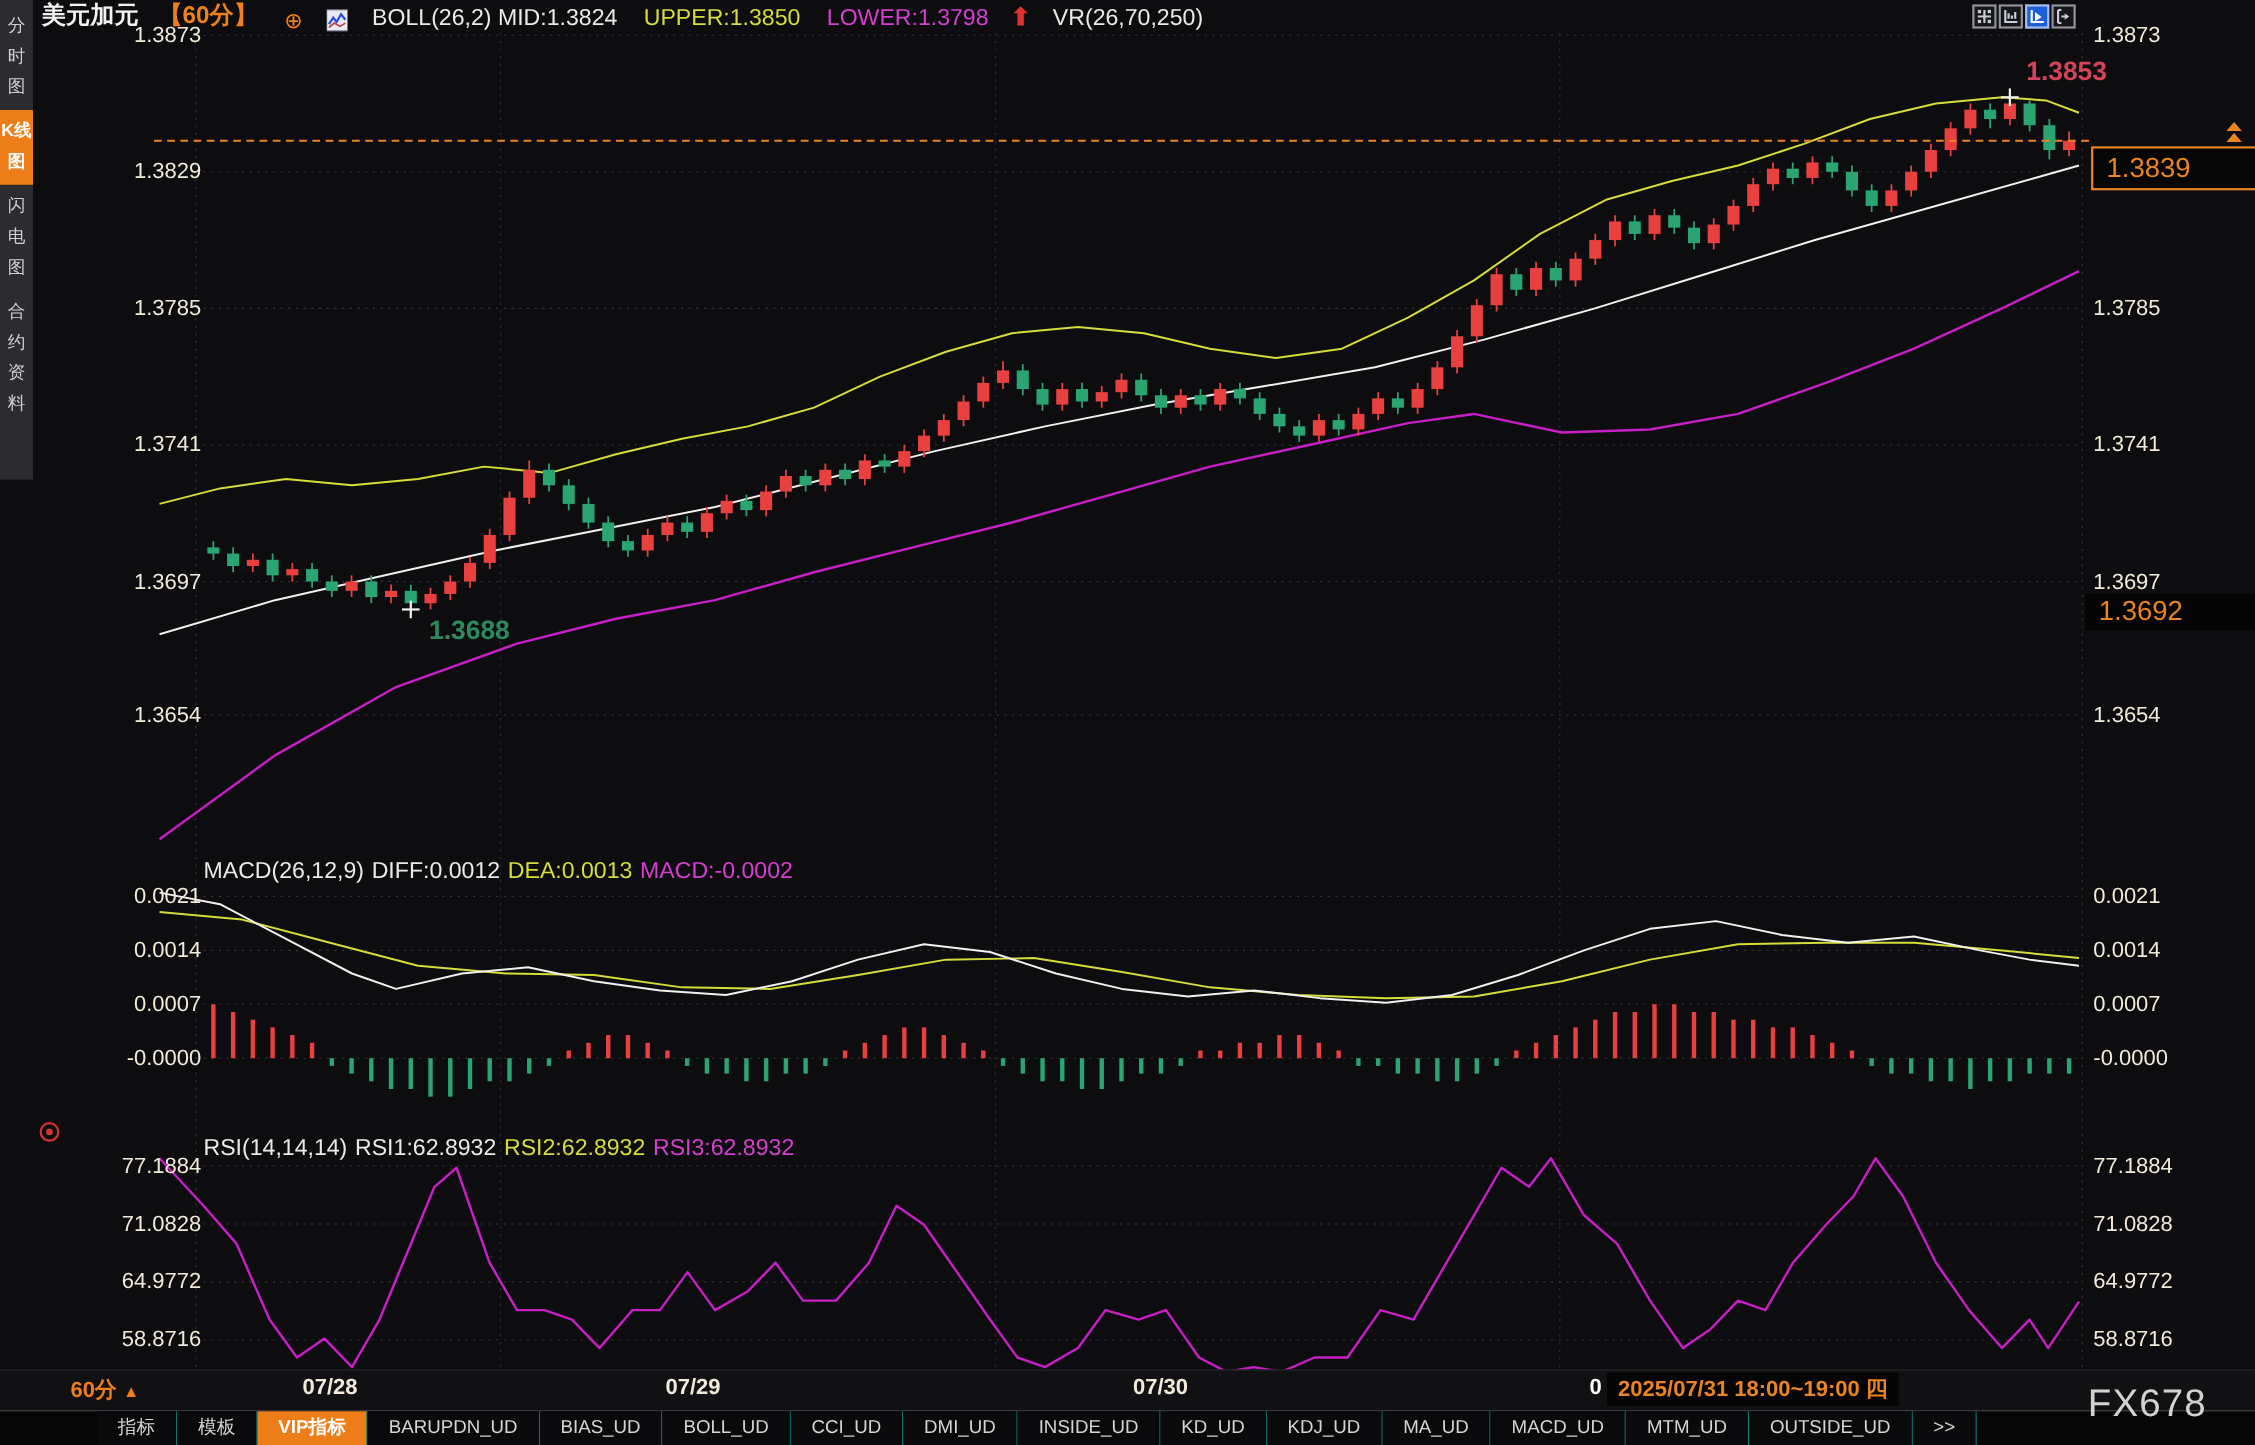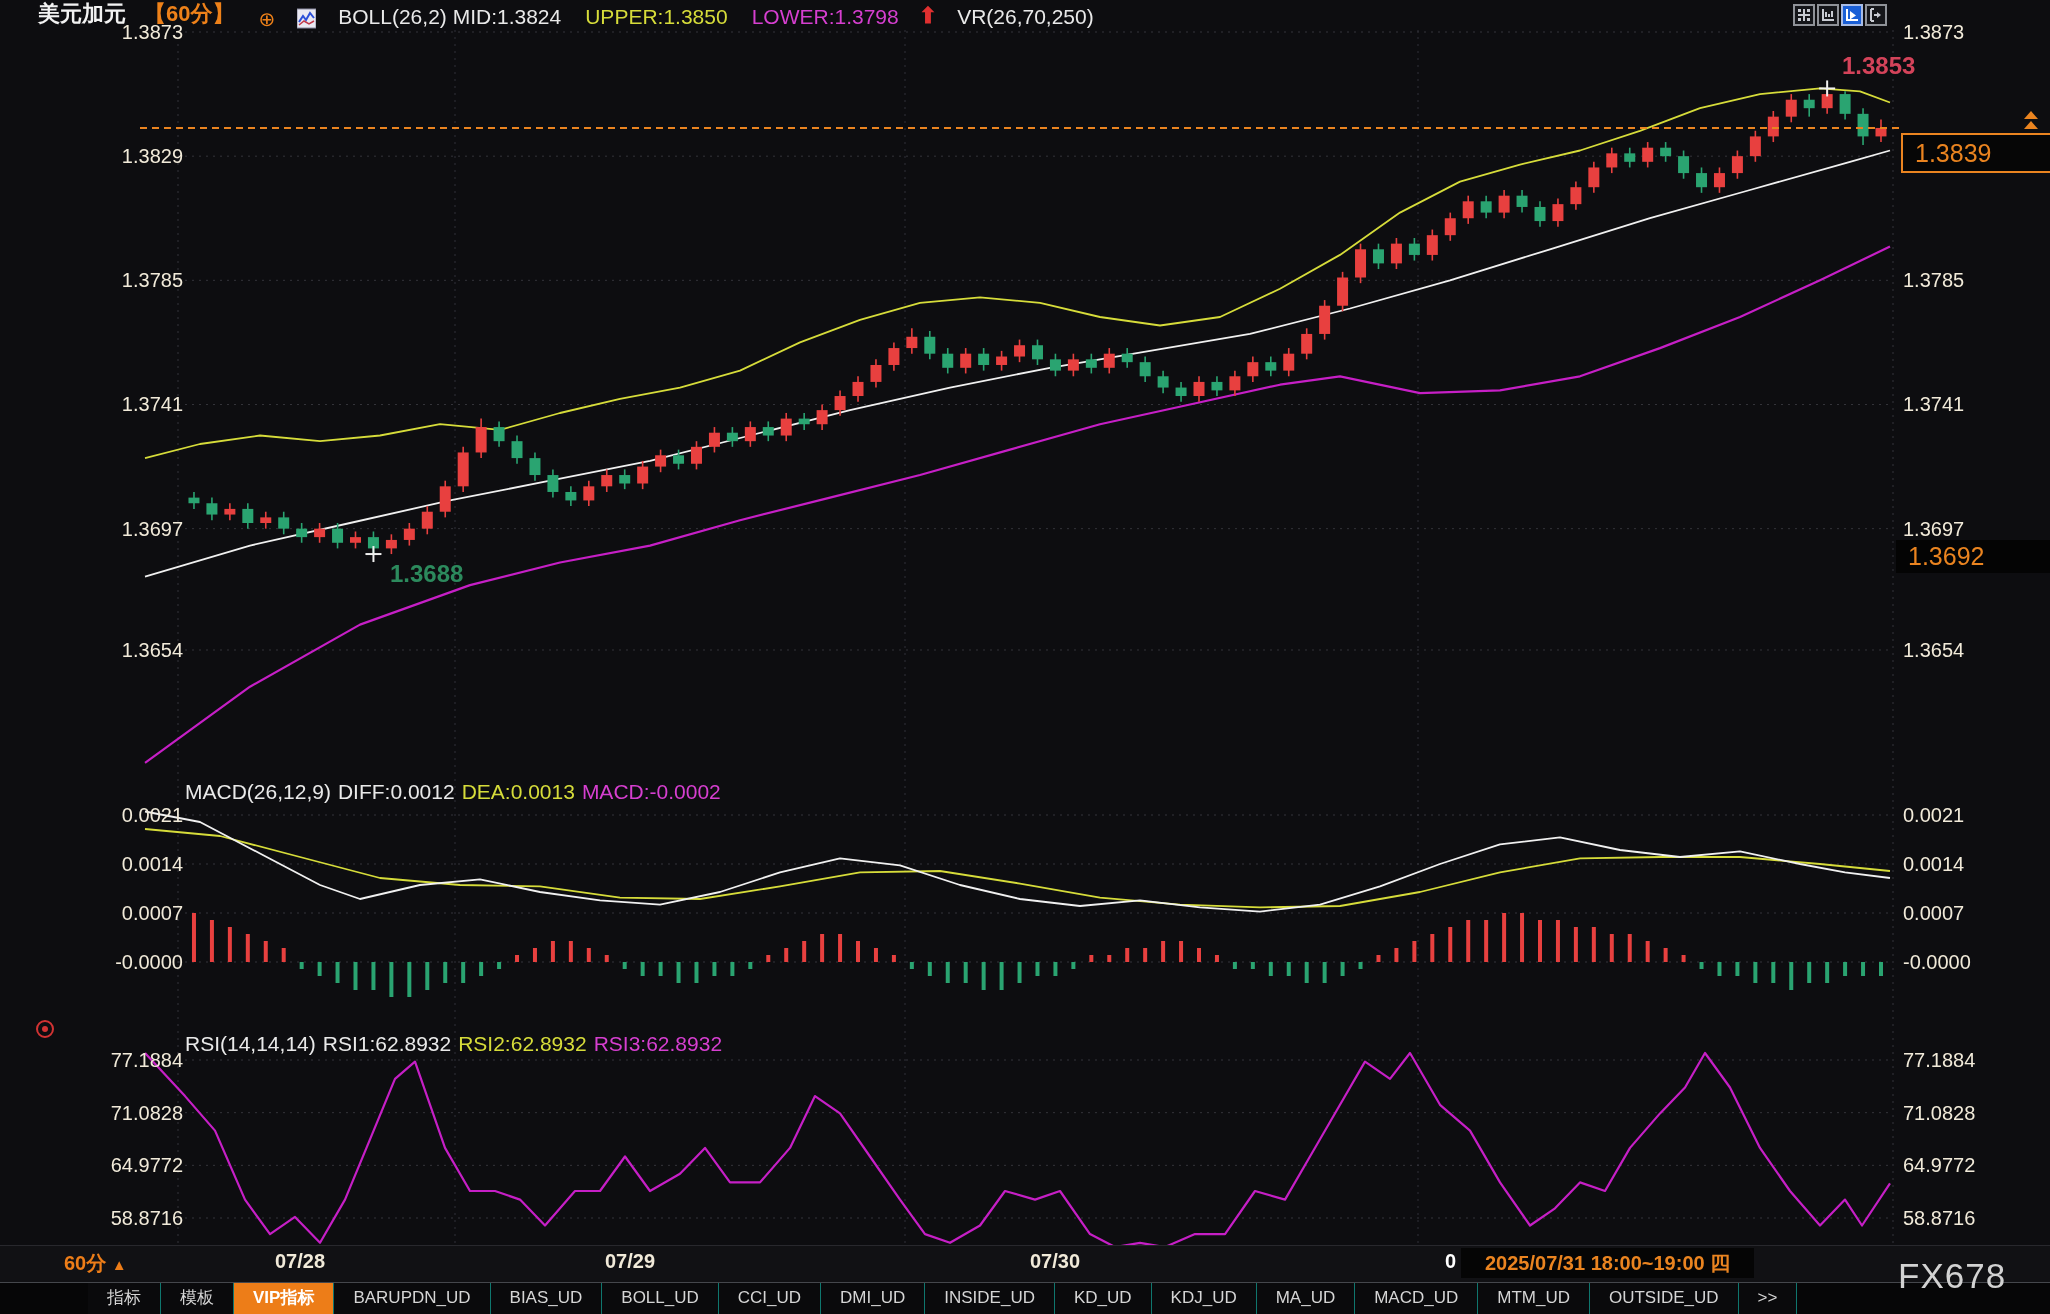--- a/index.html
+++ b/index.html
@@ -45,21 +45,21 @@
   #target-icon{position:absolute;left:36px;top:1020px;width:18px;height:18px;border:2px solid #d23333;
                border-radius:50%;box-sizing:border-box;display:flex;align-items:center;justify-content:center;}
   #target-icon i{width:6px;height:6px;background:#d23333;border-radius:50%;}
   
   #time-row{position:absolute;left:0;top:1245px;width:2050px;height:37px;background:#111114;border-top:1px solid #28282d;}
   #period-badge{position:absolute;left:64px;top:1250px;color:#ed7d18;font-size:20px;font-weight:700;cursor:pointer;}
   #period-badge .tri{font-size:15px;}
   .date-label{position:absolute;top:1250px;width:100px;text-align:center;font-size:20px;font-weight:700;color:#f1ead9;}
   #bar-index{position:absolute;left:1445px;top:1250px;color:#fff;font-size:20px;font-weight:700;}
   #cur-box{position:absolute;left:1461px;top:1248px;height:30px;line-height:30px;background:#050505;
-           color:#ea8420;font-size:20px;font-weight:700;padding:0 24px;white-space:nowrap;}
+           color:#ea8420;font-size:20px;font-weight:700;padding:0 10px;white-space:nowrap;}
   
   #tabbar{position:absolute;left:0;top:1282px;width:2050px;height:32px;background:#060607;
           border-top:1px solid #45474c;display:flex;box-sizing:border-box;}
   #tabbar .spacer{width:88px;}
   .tab{height:31px;line-height:30px;padding:0 19px;color:#d5d5d5;font-size:17px;background:#0a0a0c;
        border-right:1px solid #0f766e;white-space:nowrap;cursor:pointer;}
   .tab.active{background:#ed7d18;color:#fff;font-weight:700;}
   #watermark{position:absolute;left:1898px;top:1256px;font-size:35px;color:#d2d2d2;letter-spacing:1px;}
 </style>
 </head>
@@ -378,20 +378,26 @@
       <rect x="1807.2034999999998" y="962" width="4" height="21" fill="#2aa471"></rect>
       <rect x="1825.1505" y="962" width="4" height="21" fill="#2aa471"></rect>
       <rect x="1843.0974999999999" y="962" width="4" height="14" fill="#2aa471"></rect>
       <rect x="1861.0445" y="962" width="4" height="14" fill="#2aa471"></rect>
       <rect x="1878.9914999999999" y="962" width="4" height="14" fill="#2aa471"></rect>
       <polyline points="145.0,829.0 220.0,836.0 300.0,857.0 380.0,878.0 460.0,885.0 540.0,886.4 620.0,897.6 700.0,899.0 780.0,886.4 860.0,872.4 940.0,871.0 1020.0,883.6 1100.0,897.6 1180.0,904.6 1260.0,907.4 1340.0,906.0 1420.0,892.0 1500.0,872.4 1580.0,858.4 1660.0,857.0 1740.0,857.0 1820.0,864.0 1890.0,871.0" fill="none" stroke="#d6dc3a" stroke-width="1.8" stroke-linejoin="round"></polyline>
       <polyline points="145.0,811.5 200.0,822.0 260.0,853.5 320.0,885.0 360.0,899.0 420.0,885.0 480.0,879.4 540.0,892.0 600.0,900.4 660.0,904.6 720.0,892.0 780.0,872.4 840.0,858.4 900.0,865.4 960.0,885.0 1020.0,899.0 1080.0,906.0 1140.0,900.4 1200.0,907.4 1260.0,911.6 1320.0,904.6 1380.0,886.4 1440.0,864.0 1500.0,844.4 1560.0,837.4 1620.0,850.0 1680.0,857.0 1740.0,851.4 1800.0,864.0 1845.0,872.4 1890.0,878.0" fill="none" stroke="#f0f0f0" stroke-width="1.8" stroke-linejoin="round"></polyline>
       <polyline points="145.0,1053.0 185.0,1096.1 215.0,1130.6 245.0,1199.6 270.0,1234.1 295.0,1216.9 320.0,1242.8 345.0,1199.6 370.0,1139.3 395.0,1078.9 415.0,1061.6 445.0,1147.9 470.0,1191.0 495.0,1191.0 520.0,1199.6 545.0,1225.5 575.0,1191.0 600.0,1191.0 625.0,1156.5 650.0,1191.0 680.0,1173.8 705.0,1147.9 730.0,1182.4 760.0,1182.4 790.0,1147.9 815.0,1096.1 840.0,1113.4 870.0,1156.5 900.0,1199.6 925.0,1234.1 950.0,1242.8 980.0,1225.5 1005.0,1191.0 1035.0,1199.6 1060.0,1191.0 1090.0,1234.1 1115.0,1247.1 1140.0,1242.8 1165.0,1247.1 1195.0,1234.1 1225.0,1234.1 1255.0,1191.0 1285.0,1199.6 1310.0,1156.5 1340.0,1104.8 1365.0,1061.6 1390.0,1078.9 1410.0,1053.0 1440.0,1104.8 1470.0,1130.6 1500.0,1182.4 1530.0,1225.5 1555.0,1208.3 1580.0,1182.4 1605.0,1191.0 1630.0,1147.9 1660.0,1113.4 1685.0,1087.5 1705.0,1053.0 1730.0,1087.5 1760.0,1147.9 1790.0,1191.0 1820.0,1225.5 1845.0,1199.6 1862.0,1225.5 1890.0,1183.3" fill="none" stroke="#c61fc6" stroke-width="2.2" stroke-linejoin="round"></polyline>
     </svg>
 
+  <div id="sidebar">
+      <div class="side-item" style="margin-top: 4px;">分时图</div>
+      <div class="side-item active">K线图</div>
+      <div class="side-item">闪电图</div>
+      <div class="side-item">合约资料</div>
+    </div>
 
   <div id="header">
     <span class="hdr-sym">美元加元</span>
     <span class="hdr-period" style="margin-left:-6px;">【60分】</span>
     <span class="circle-icon">⊕</span>
     <svg width="19" height="21" viewBox="0 0 19 21" style="margin:0 -2px;">
       <rect x="0" y="1" width="19" height="19" fill="#e9e9f2" stroke="#8a8aa0"></rect>
       <polyline points="2,14 6,8 9,12 13,5 17,10" fill="none" stroke="#2b4fd8" stroke-width="2"></polyline>
       <polyline points="2,17 7,13 12,16 17,13" fill="none" stroke="#c23a4a" stroke-width="1.5"></polyline>
     </svg>

